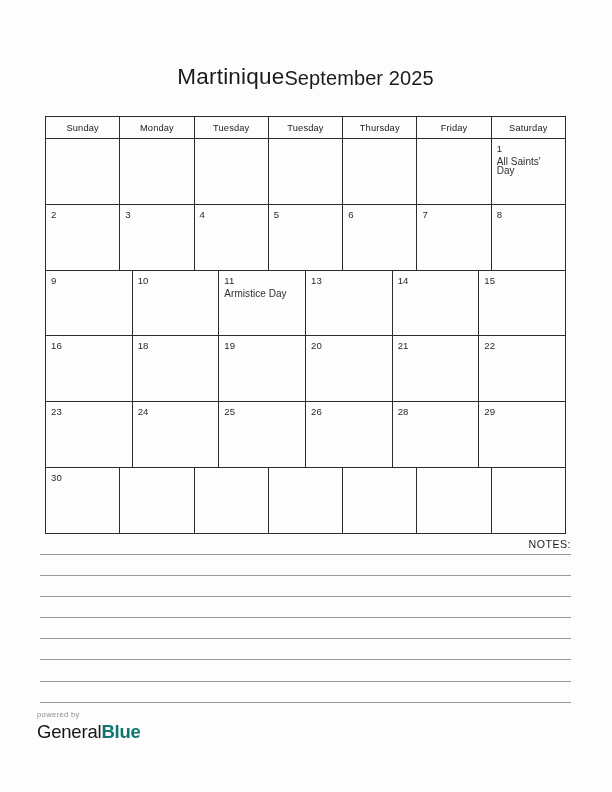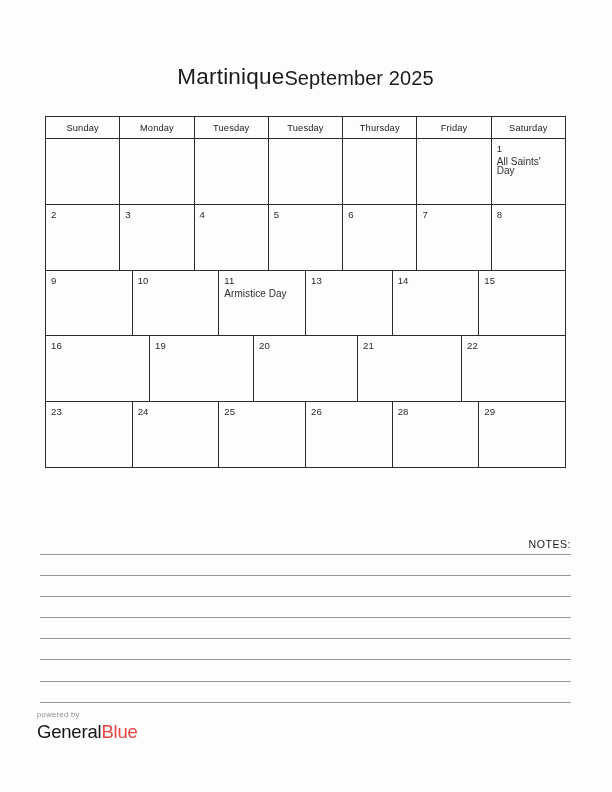--- a/index.html
+++ b/index.html
@@ -149,21 +149,21 @@
     letter-spacing: 0.35px;
     line-height: 10px;
   }
   .brand {
     font-size: 18.5px;
     line-height: 21px;
     letter-spacing: -0.2px;
     margin-top: 1px;
   }
   .brand .general { color: #161616; }
-  .brand .blue { color: #ef4444; }
+  .brand .blue { color: #0f766e; font-weight: bold; }
 </style>
 </head>
 <body>
 
 <div class="page">
 
   <div class="cal-header">
     <div class="cal-title">Martinique</div>
     <div class="cal-monthyear">September 2025</div>
   </div>
@@ -233,20 +233,23 @@
           </div>
           <div class="day-cell">
             <div class="day-num">15</div>
           </div>
         </div>
         <div class="week-row">
           <div class="day-cell">
             <div class="day-num">16</div>
           </div>
           <div class="day-cell">
+            <div class="day-num">18</div>
+          </div>
+          <div class="day-cell">
             <div class="day-num">19</div>
           </div>
           <div class="day-cell">
             <div class="day-num">20</div>
           </div>
           <div class="day-cell">
             <div class="day-num">21</div>
           </div>
           <div class="day-cell">
             <div class="day-num">22</div>
@@ -264,20 +267,31 @@
           </div>
           <div class="day-cell">
             <div class="day-num">26</div>
           </div>
           <div class="day-cell">
             <div class="day-num">28</div>
           </div>
           <div class="day-cell">
             <div class="day-num">29</div>
           </div>
+        </div>
+        <div class="week-row">
+          <div class="day-cell">
+            <div class="day-num">30</div>
+          </div>
+          <div class="day-cell"></div>
+          <div class="day-cell"></div>
+          <div class="day-cell"></div>
+          <div class="day-cell"></div>
+          <div class="day-cell"></div>
+          <div class="day-cell"></div>
         </div>
       </div>
   </div>
 
   <div class="notes-wrap">
     <div class="notes-label">NOTES:</div>
     <div id="notes-lines">
         <div class="notes-line first"></div>
         <div class="notes-line"></div>
         <div class="notes-line"></div>

